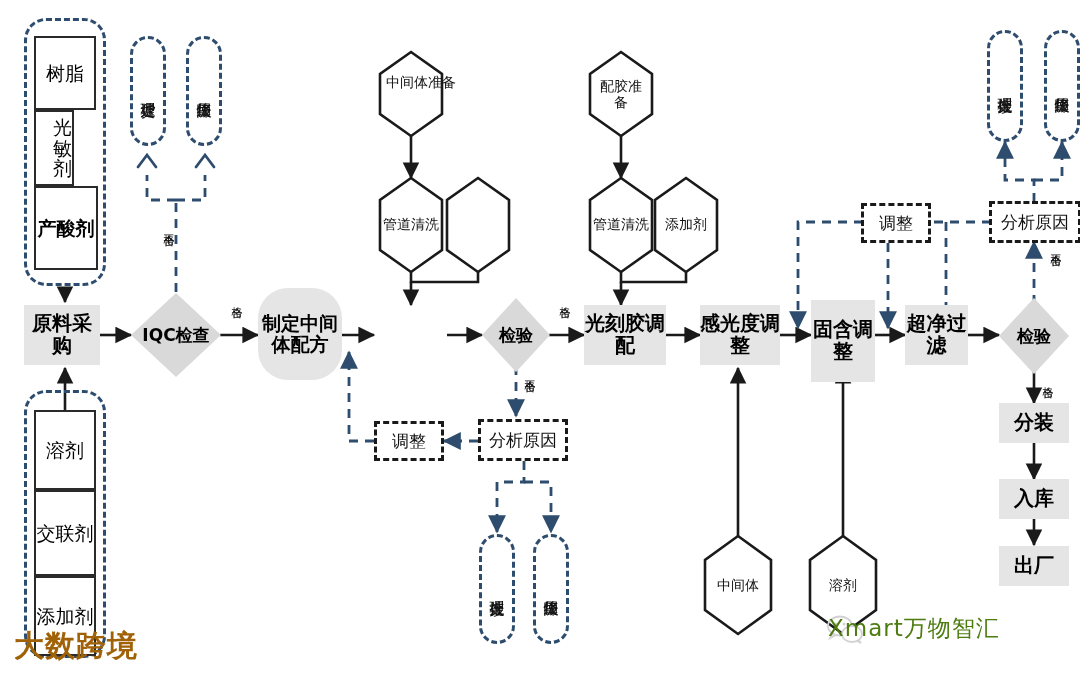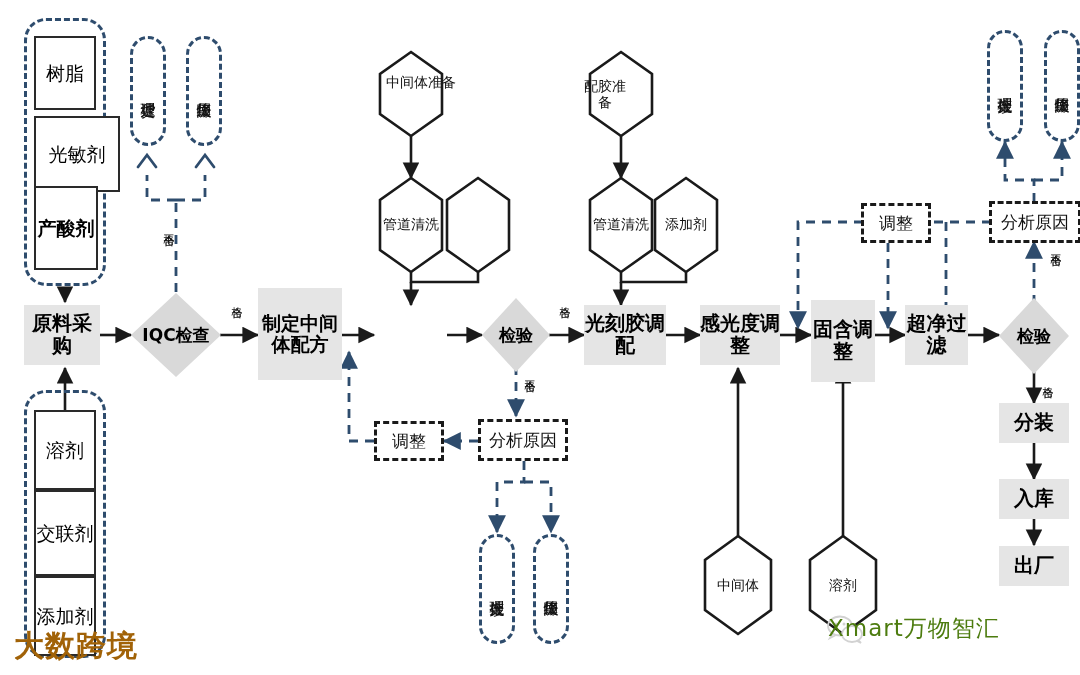--- a/index.html
+++ b/index.html
@@ -149,40 +149,40 @@
 
       <path d="M880,243 L880,328" marker-end="url(#bb)"></path>
 
       <path d="M1026,202 L1026,180 L997,180 L997,142" marker-end="url(#bb)"></path>
       <path d="M1026,180 L1054,180 L1054,142" marker-end="url(#bb)"></path>
     </g>
   </svg>
 
   <div class="node dgroup" style="left:16px;top:18px;width:82px;height:268px;"></div>
   <div class="node mat" style="left:26px;top:36px;width:62px;height:74px;">树脂</div>
-  <div class="node mat" style="left:26px;top:116px;width:86px;height:76px;text-align:right;">光敏剂</div>
+  <div class="node mat" style="left:26px;top:110px;width:40px;height:76px;text-align:right;">光敏剂</div>
   <div class="node mat" style="left:26px;top:186px;width:64px;height:84px;font-weight:bold;">产酸剂</div>
 
   <div class="node dgroup" style="left:16px;top:390px;width:82px;height:268px;"></div>
   <div class="node mat" style="left:26px;top:410px;width:62px;height:80px;">溶剂</div>
   <div class="node mat" style="left:26px;top:490px;width:62px;height:86px;">交联剂</div>
   <div class="node mat" style="left:26px;top:576px;width:62px;height:80px;">添加剂</div>
 
   <div class="node dnode" style="left:122px;top:36px;width:36px;height:110px;writing-mode:vertical-rl;text-orientation:upright;">退货处理</div>
   <div class="node dnode" style="left:178px;top:36px;width:36px;height:110px;writing-mode:vertical-rl;text-orientation:upright;">降级使用</div>
   <div class="edge-label vert" style="left:152px;top:226px;width:14px;">不合格</div>
 
   <div class="node proc" style="left:16px;top:305px;width:76px;height:60px;">原料采购</div>
 
   <div class="node diamond" style="left:123px;top:293px;width:90px;height:84px;">
     <span class="dshape"></span>
     <span class="dlabel" style="font-size:17px;">IQC检查</span>
   </div>
 
-  <div class="node proc" style="left:250px;top:288px;width:84px;height:92px;font-size:19px;">制定中间体配方</div>
+  <div class="node proc" style="left:250px;top:288px;width:84px;height:92px;font-size:19px;border-radius:30px;">制定中间体配方</div>
 
 
   <div class="node diamond" style="left:474px;top:298px;width:68px;height:74px;">
     <span class="dshape"></span>
     <span class="dlabel" style="font-size:17px;">检验</span>
   </div>
 
   <div class="node proc" style="left:576px;top:305px;width:82px;height:60px;">光刻胶调配</div>
 
   <div class="node proc" style="left:692px;top:305px;width:80px;height:60px;">感光度调整</div>
@@ -220,21 +220,21 @@
     </g>
   </svg>
 
   <div class="hex" style="left:374px;top:46px;width:78px;height:72px;">
     <span class="hlabel">中间体准备</span>
   </div>
   <div class="hex" style="left:375px;top:192px;width:56px;height:64px;">
     <span class="hlabel">管道清洗</span>
   </div>
 
-  <div class="hex" style="left:570px;top:62px;width:54px;height:64px;">
+  <div class="hex" style="left:586px;top:62px;width:54px;height:64px;">
     <span class="hlabel">配胶准备</span>
   </div>
   <div class="hex" style="left:585px;top:192px;width:56px;height:64px;">
     <span class="hlabel">管道清洗</span>
   </div>
   <div class="hex" style="left:652px;top:192px;width:52px;height:64px;">
     <span class="hlabel">添加剂</span>
   </div>
 
   <div class="hex" style="left:702px;top:553px;width:56px;height:64px;">

